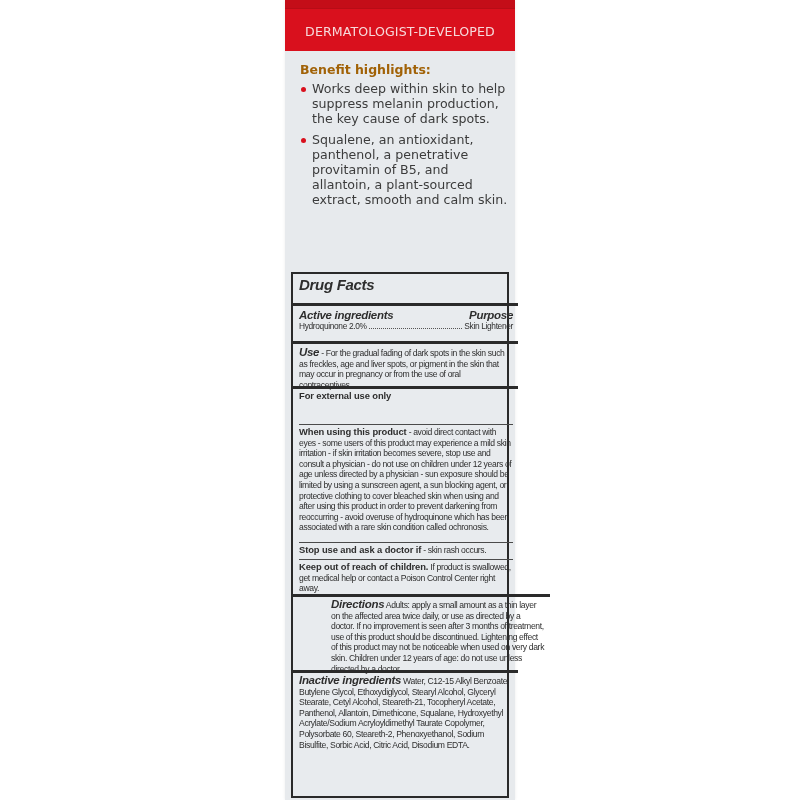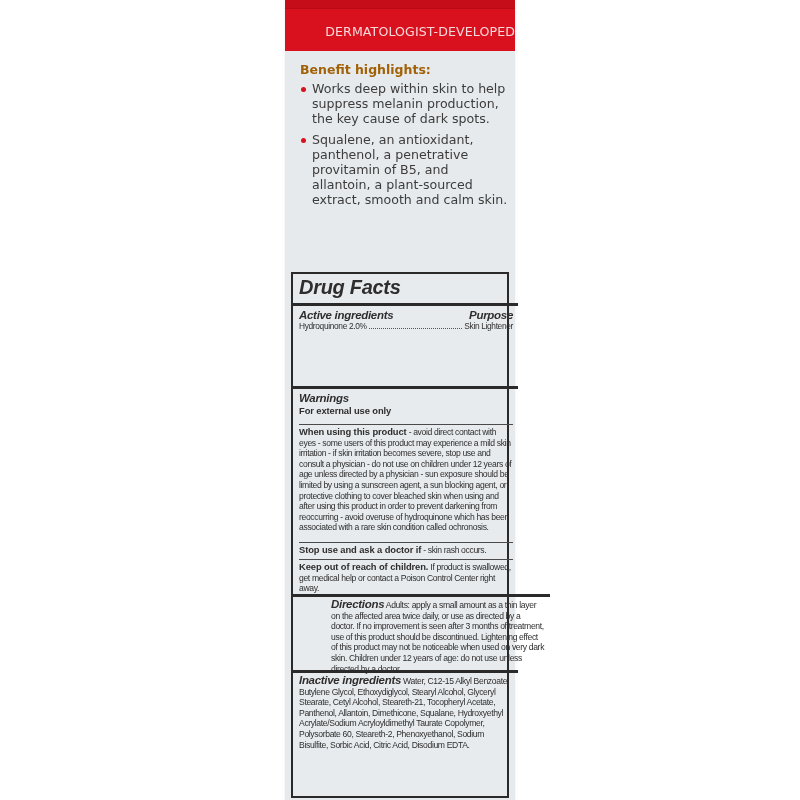--- a/index.html
+++ b/index.html
@@ -14,21 +14,21 @@
   }
   .red-band {
     position: absolute; left: 0; top: 0; width: 230px; height: 51px;
     background: #d9101d;
   }
   .red-band-fold {
     position: absolute; left: 0; top: 0; width: 230px; height: 8px;
     background: #c40d18; border-bottom: 1px solid #b70c16;
   }
   .red-band-text {
-    position: absolute; left: 0; top: 24px; width: 230px; text-align: right;
+    position: absolute; left: 0; top: 24px; width: 230px; text-align: center;
     color: #f6d9da; font-size: 12.6px; letter-spacing: 0.1px; font-family: "DejaVu Sans", sans-serif;
   }
   .benefits {
     position: absolute; left: 15px; top: 62px; width: 210px; color: #3c3c3c;
     font-family: "DejaVu Sans", sans-serif;
   }
   .benefits-title { font-size: 12.5px; font-weight: bold; color: #a16207; margin-bottom: 4px; }
   .benefit-item { position: relative; padding-left: 12px; font-size: 12.6px; line-height: 15.2px; margin-bottom: 5px; }
   .bullet {
     position: absolute; left: 1px; top: 6px; width: 5px; height: 5px; border-radius: 50%;
@@ -38,21 +38,21 @@
     position: absolute; left: 6px; top: 272px; width: 214px; height: 522px;
     border: 2px solid #2a2a2a; background: #e8ebee;
     font-family: "Liberation Sans Narrow", "Liberation Sans", sans-serif;
     color: #2e2e2e;
   }
   .sec { position: absolute; left: 0; width: 214px; }
   .thick { border-top: 3px solid #2a2a2a; }
   .inner { padding: 0 5px 0 6px; }
   .hdr-it { font-style: italic; font-weight: bold; }
   .condensed { font-size: 8.6px; line-height: 10.6px; letter-spacing: -0.35px; transform-origin: left top; }
-  .df-title { font-size: 20px; letter-spacing: -0.3px; }
+  .df-title { font-size: 15px; letter-spacing: -0.3px; }
   .row { display: flex; justify-content: space-between; align-items: baseline; }
   .ai-title { font-size: 11.5px; letter-spacing: -0.3px; }
   .dots { flex: 1; border-bottom: 1px dotted #555; margin: 0 2px 2px 2px; height: 1px; }
   .bold-lead { font-weight: bold; font-size: 9.4px; letter-spacing: -0.1px; }
   .it-lead { font-style: italic; font-weight: bold; font-size: 11.5px; letter-spacing: -0.3px; }
   .qc { font-style: italic; font-weight: bold; font-size: 10px; line-height: 11.5px; letter-spacing: -0.3px; }
 </style>
 </head>
 <body>
 
@@ -85,23 +85,27 @@
         <span class="hdr-it ai-title">Active ingredients</span>
         <span class="hdr-it ai-title">Purpose</span>
       </div>
       <div class="row condensed" style="font-size:8.4px;">
         <span>Hydroquinone 2.0%</span>
         <span class="dots"></span>
         <span>Skin Lightener</span>
       </div>
     </div>
 
+    <div class="sec thick inner" style="top:67px;">
+      <div class="condensed" style="margin-top:3px;">
+        <span class="it-lead">Use</span><span> - For the gradual fading of dark spots in the skin such as freckles, age and liver spots, or pigment in the skin that may occur in pregnancy or from the use of oral contraceptives.</span>
+      </div>
+    </div>
 
     <div class="sec thick inner" style="top:112px;">
-      <div style="margin-top:3px;" class="it-lead">Warnings</div>
       <div class="bold-lead" style="margin-top:1px;">For external use only</div>
     </div>
     <div class="sec inner" style="top:150px;">
       <div style="border-top:1px solid #4a4a4a; margin:0 0 0 0; padding-top:2px;" class="condensed">
         <span class="bold-lead">When using this product</span><span> - avoid direct contact with eyes - some users of this product may experience a mild skin irritation - if skin irritation becomes severe, stop use and consult a physician - do not use on children under 12 years of age unless directed by a physician - sun exposure should be limited by using a sunscreen agent, a sun blocking agent, or protective clothing to cover bleached skin when using and after using this product in order to prevent darkening from reoccurring - avoid overuse of hydroquinone which has been associated with a rare skin condition called ochronosis.</span>
       </div>
     </div>
     <div class="sec inner" style="top:285px;">
       <div style="border-top:1px solid #4a4a4a; padding-top:2px;" class="condensed">
         <span class="bold-lead">Keep out of reach of children.</span><span> If product is swallowed, get medical help or contact a Poison Control Center right away.</span>

